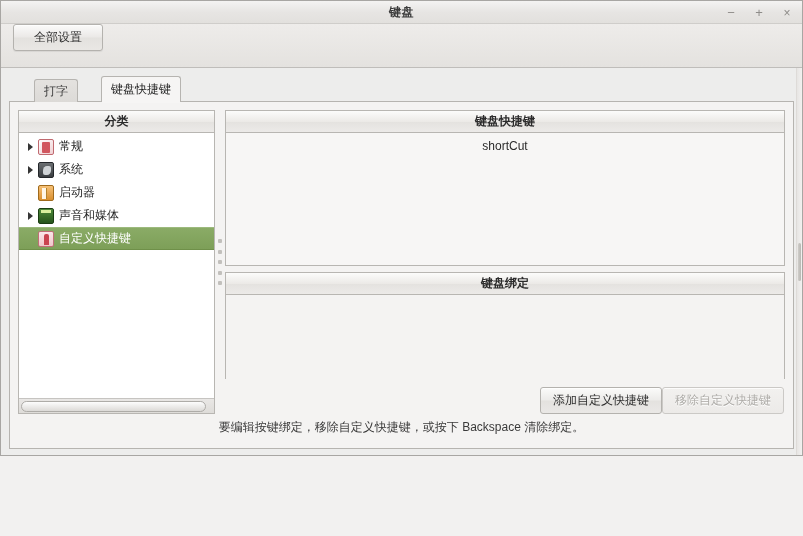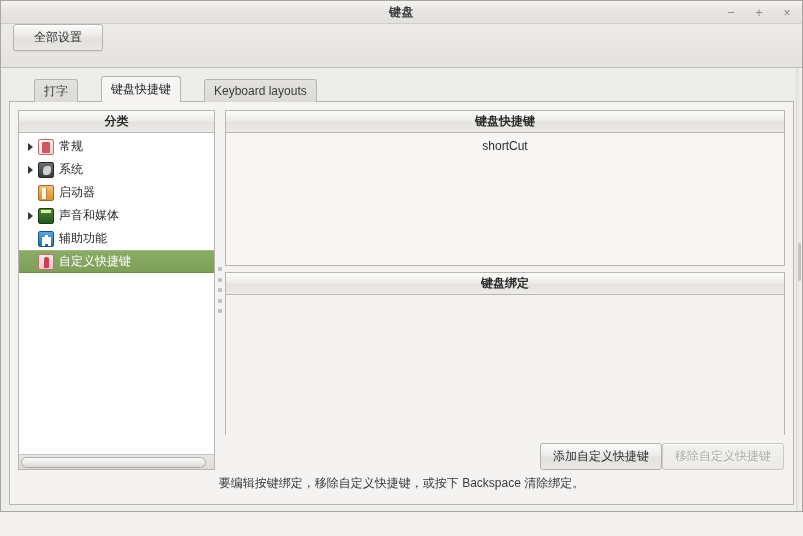--- a/index.html
+++ b/index.html
@@ -5,21 +5,21 @@
   * { box-sizing: border-box; margin: 0; padding: 0; }
   html, body {
     width: 803px; height: 536px;
     font-family: "Liberation Sans", "DejaVu Sans", sans-serif;
     font-size: 12px;
     color: #2e2e2e;
     overflow: hidden;
     background: #f2f1f0;
   }
   .window {
-    width: 803px; height: 512px;
+    width: 803px; height: 456px;
     position: relative;
     display: flex; flex-direction: column;
     background: #f0abfc;
     border: 1px solid #a8a6a3;
   }
 
   
   .titlebar {
     height: 23px;
     background: linear-gradient(to bottom, #f4f3f2 0%, #e7e5e3 50%, #e2e0dd 100%);
@@ -353,21 +353,20 @@
 
   <div class="toolbar">
     <div class="tb-button">全部设置</div>
   </div>
 
   <div class="notebook">
 
     <div class="tabbar">
       <div class="tab">打字</div>
       <div class="tab active">键盘快捷键</div>
-      <div class="tab">Keyboard layouts</div>
     </div>
 
     <div class="tabpage">
       <div class="paned">
 
         <div class="sidebar">
           <div class="sidebar-header">分类</div>
           <div class="cat-list">
 
             <div class="cat-row">
@@ -395,25 +394,20 @@
             </div>
 
             <div class="cat-row">
               <span class="expander">
                   <i class="tri"></i>
                 </span>
               <span class="cat-icon ic-sound"></span>
               <span>声音和媒体</span>
             </div>
 
-            <div class="cat-row">
-              <span class="expander"></span>
-              <span class="cat-icon ic-a11y"></span>
-              <span>辅助功能</span>
-            </div>
 
             <div class="cat-row selected">
               <span class="expander"></span>
               <span class="cat-icon ic-custom"></span>
               <span>自定义快捷键</span>
             </div>
 
           </div>
           <div class="sb-hscroll">
             <div class="thumb"></div>

